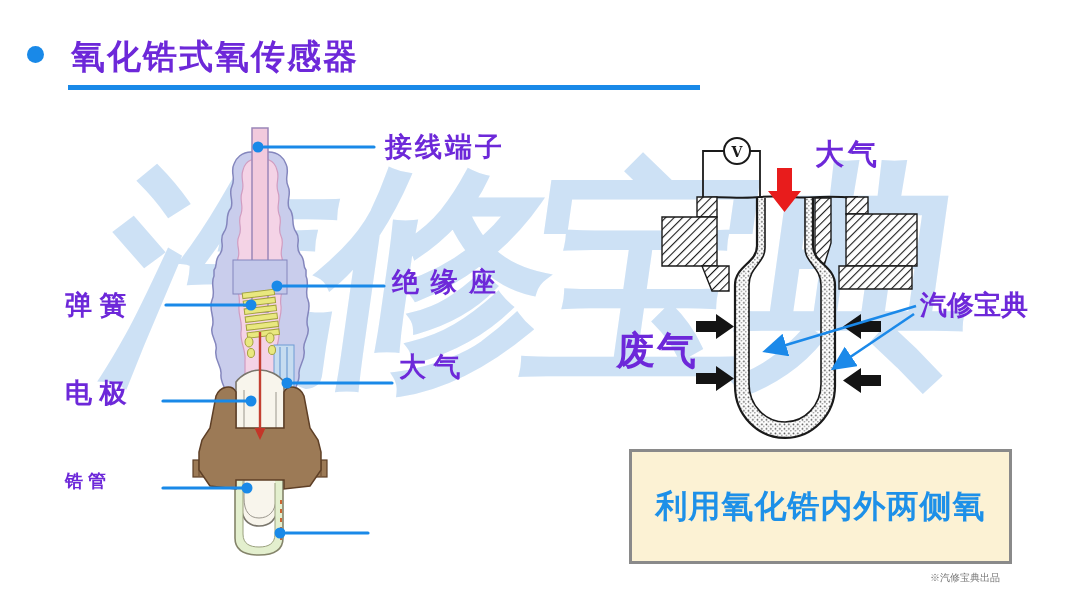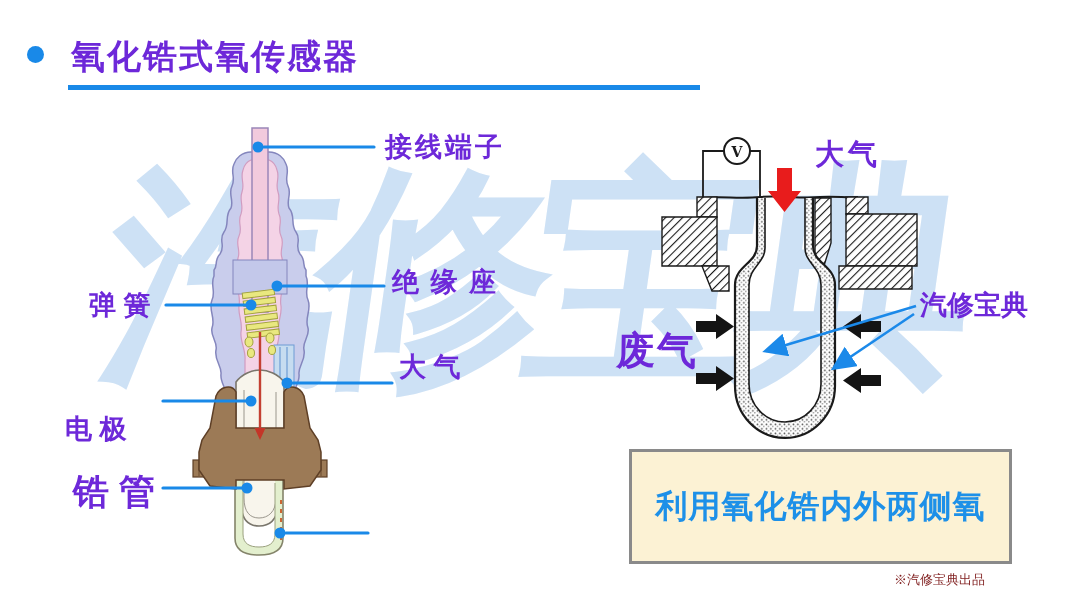--- a/index.html
+++ b/index.html
@@ -13,21 +13,21 @@
   .page-title{position:absolute;left:71px;top:34px;font-size:34px;font-weight:bold;color:#6d28d9;
               letter-spacing:2px;z-index:3;white-space:nowrap;}
   .title-underline{position:absolute;left:68px;top:85px;width:632px;height:5px;background:#1989e8;z-index:3;}
   svg.art{position:absolute;left:0;top:0;z-index:1;}
   .lbl{position:absolute;color:#6d28d9;font-weight:bold;white-space:nowrap;z-index:2;line-height:1.1;}
   .note-box{position:absolute;left:593px;top:449px;width:377px;height:109px;background:#fcf2d4;
             border:3px solid #8a8a8a;z-index:2;display:flex;flex-direction:column;
             justify-content:center;align-items:center;margin-left:36px;}
   .note-line{color:#1d90e8;font-weight:bold;font-size:32px;letter-spacing:1px;line-height:1.28;
              white-space:nowrap;}
-  .footer-credit{position:absolute;left:894px;top:571px;font-size:13px;color:#7f1d1d;z-index:2;
+  .footer-credit{position:absolute;left:930px;top:571px;font-size:10px;color:#737373;z-index:2;
                  white-space:nowrap;}
 </style>
 </head>
 <body>
 
 <div class="stage">
 
   <div class="watermark">汽修宝典</div>
 
   <div class="hdr-bullet"></div>
@@ -182,24 +182,24 @@
 
       <g stroke="#1b89e9" stroke-width="2.6">
         <line x1="916" y1="306" x2="766" y2="351" marker-end="url(#bluearrow)"></line>
         <line x1="914" y1="314" x2="834" y2="368" marker-end="url(#bluearrow)"></line>
       </g>
     </g>
   </svg>
 
   <div class="lbl" style="left:385px;top:133px;font-size:27px;letter-spacing:3px;">接线端子</div>
   <div class="lbl" style="left:392px;top:268px;font-size:27px;letter-spacing:2px;">绝 缘 座</div>
-  <div class="lbl" style="left:65px;top:291px;font-size:27px;margin-left:24px;">弹 簧</div>
-  <div class="lbl" style="left:65px;top:379px;font-size:27px;margin-top:36px;">电 极</div>
+  <div class="lbl" style="left:65px;top:291px;font-size:27px;">弹 簧</div>
+  <div class="lbl" style="left:65px;top:379px;font-size:27px;">电 极</div>
   <div class="lbl" style="left:399px;top:353px;font-size:27px;">大 气</div>
-  <div class="lbl" style="left:65px;top:472px;font-size:36px;margin-left:8px;">锆 管</div>
+  <div class="lbl" style="left:65px;top:472px;font-size:18px;">锆 管</div>
 
   <div class="lbl" style="left:767px;top:139px;font-size:29px;letter-spacing:4px;margin-left:48px;">大气</div>
   <div class="lbl" style="left:616px;top:330px;font-size:39px;letter-spacing:2px;">废气</div>
   <div class="lbl" style="left:920px;top:291px;font-size:27px;">汽修宝典</div>
 
   <div class="note-box">
     <div class="note-line">利用氧化锆内外两侧氧</div>
   </div>
 
   <div class="footer-credit">※汽修宝典出品</div>

